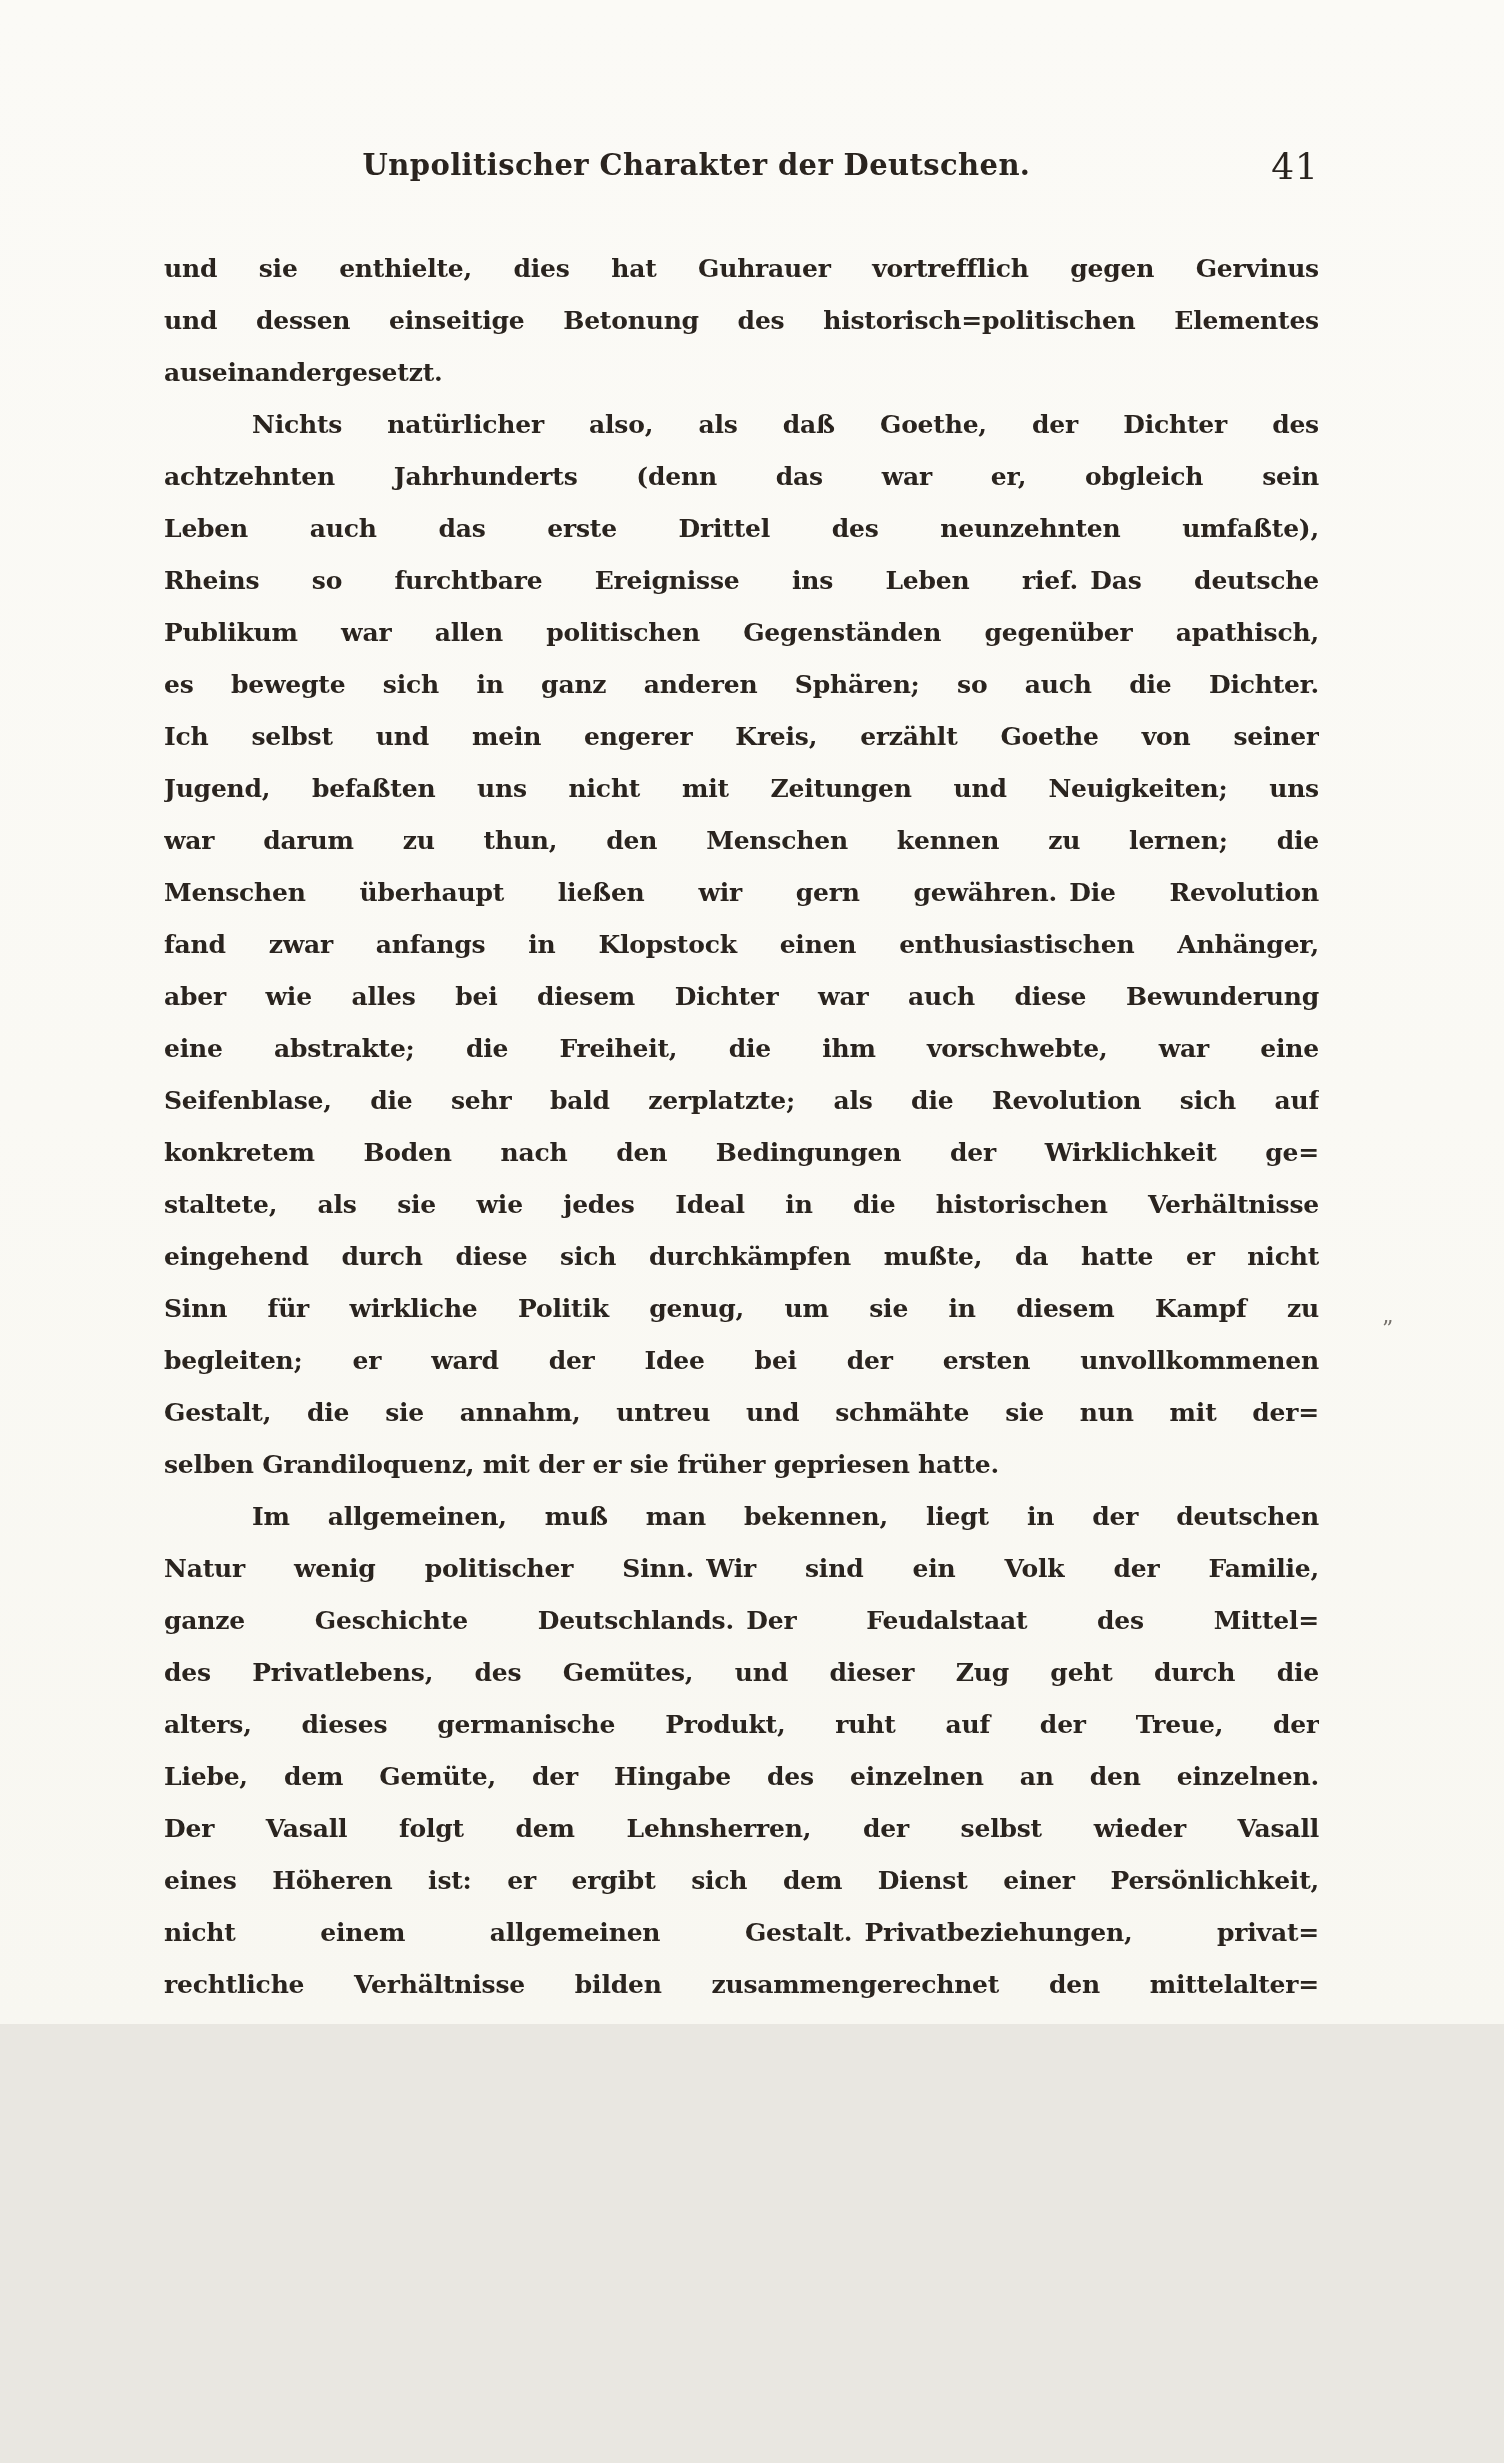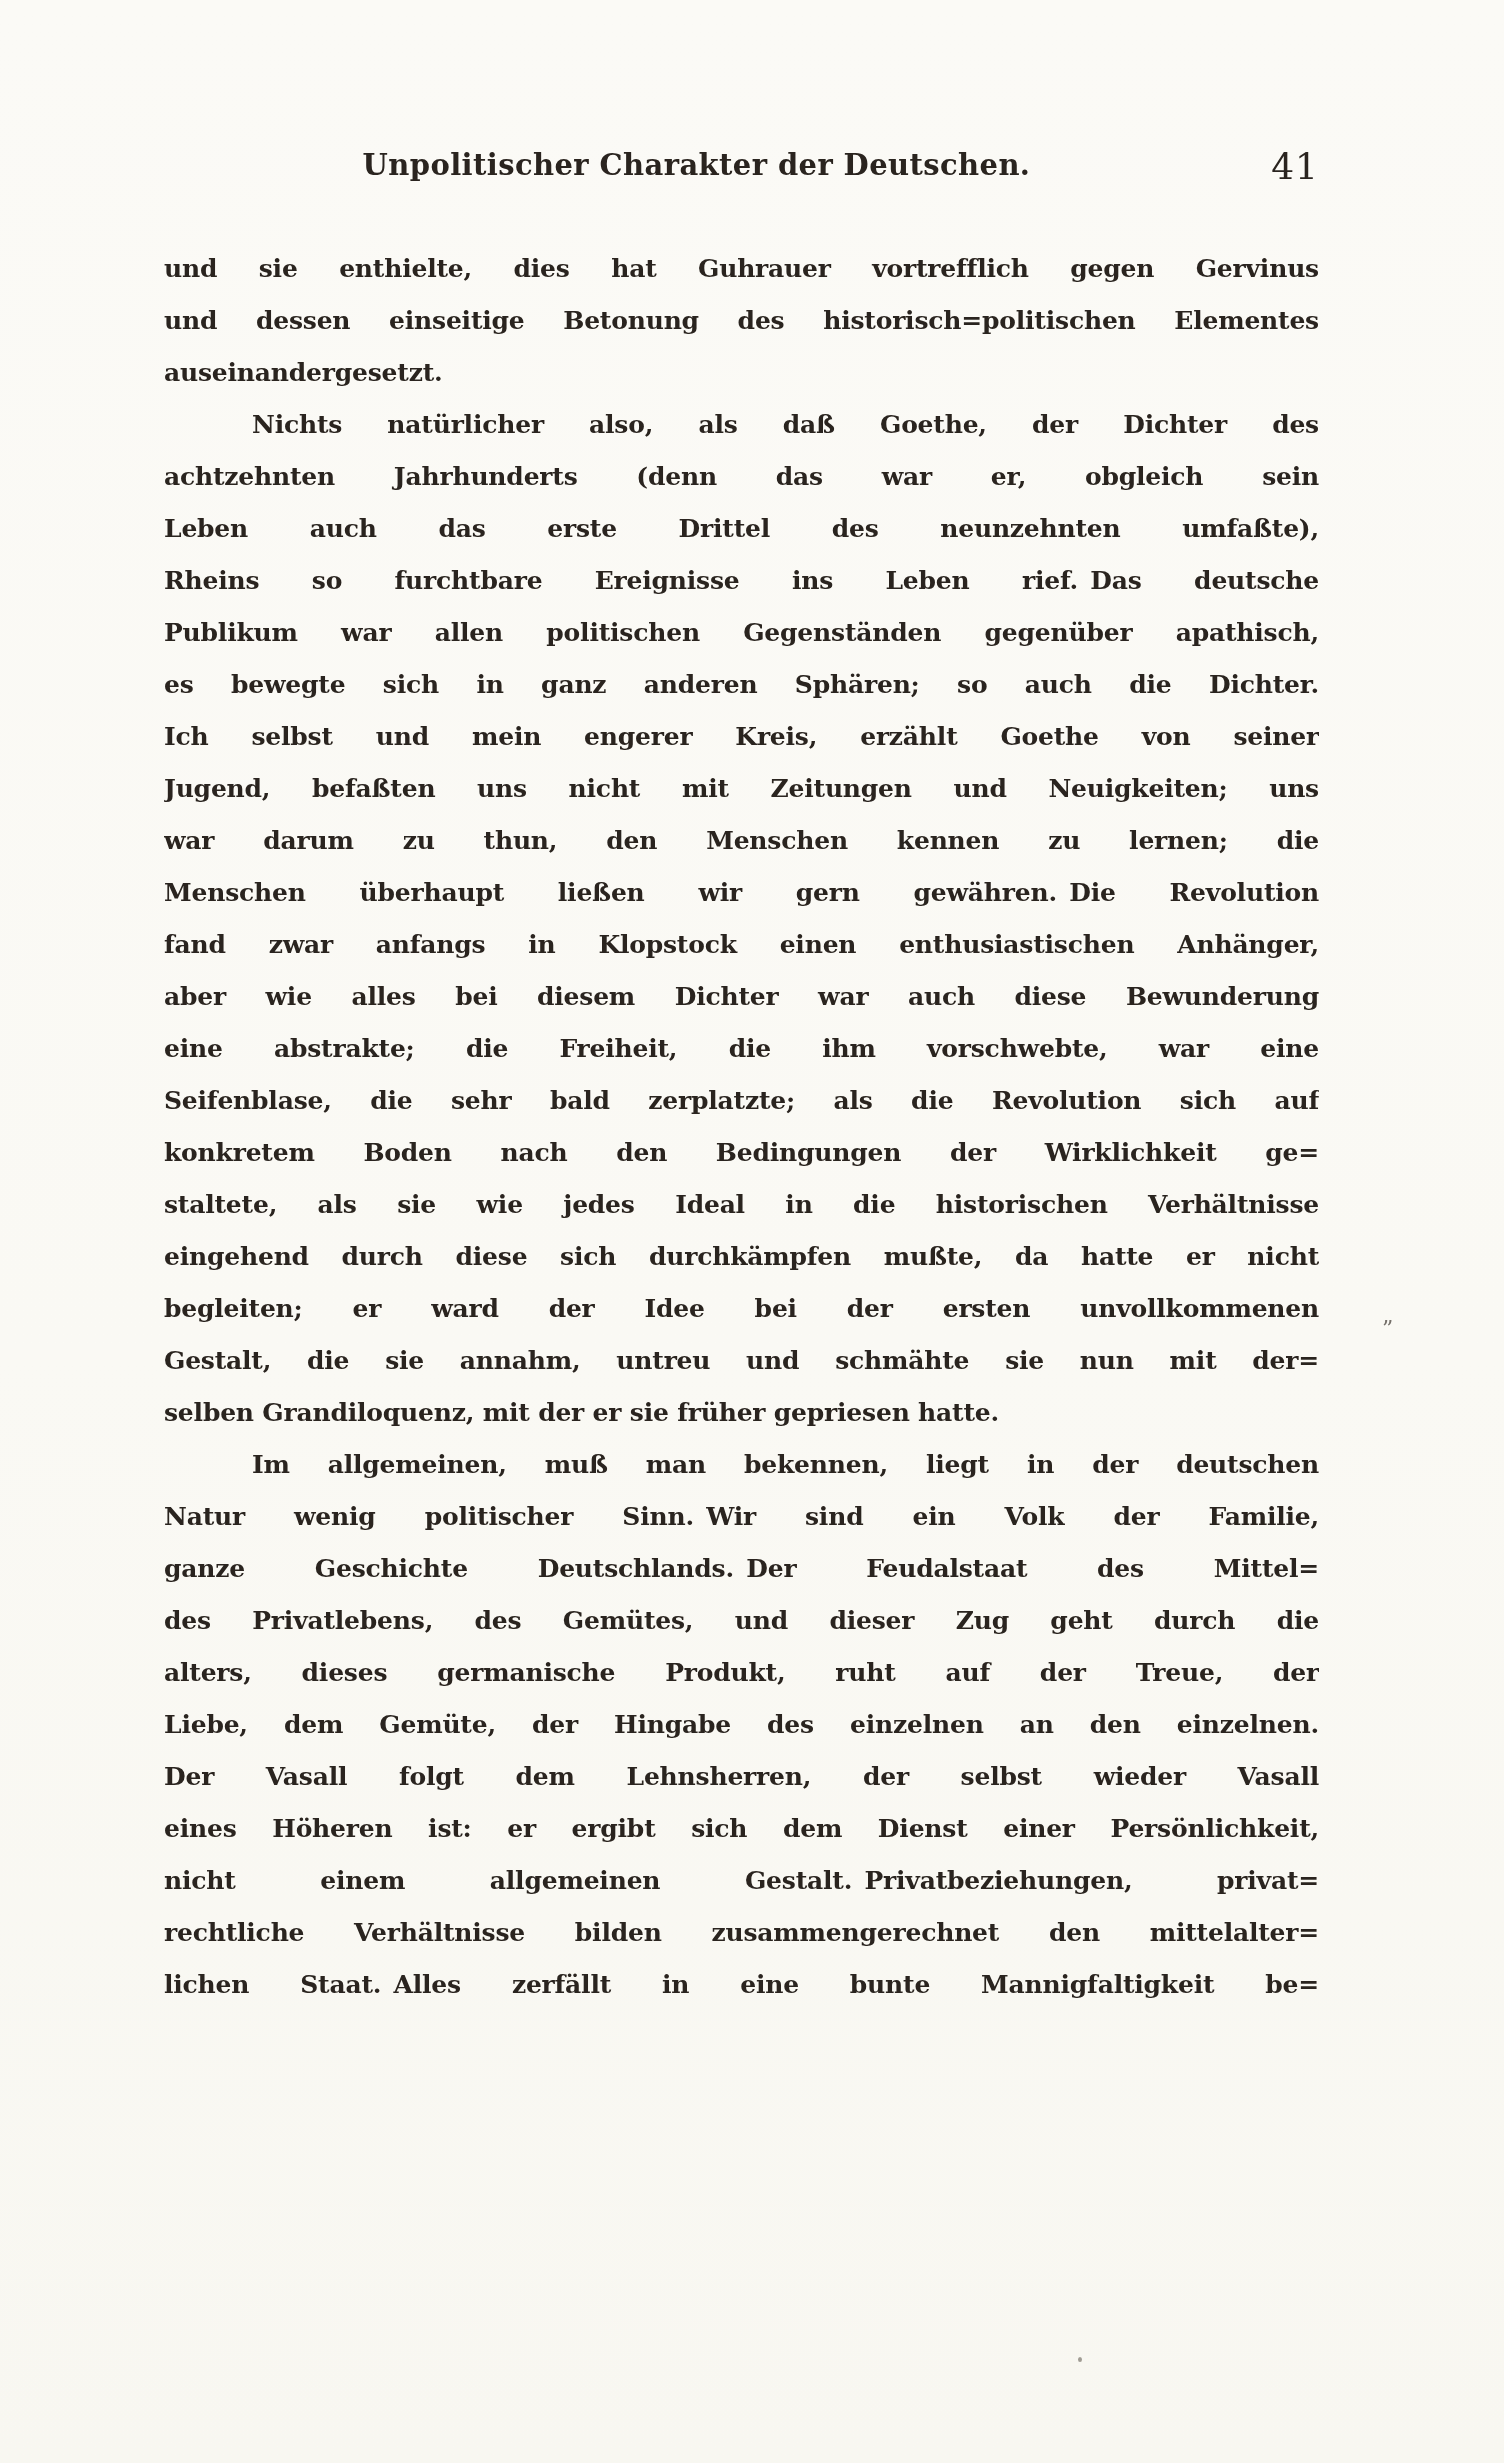--- a/index.html
+++ b/index.html
@@ -3,21 +3,21 @@
 <meta charset="utf-8">
 <style>
   html, body {
     margin: 0;
     padding: 0;
     background: #e9e7e1;
   }
   .page {
     position: relative;
     width: 1504px;
-    height: 2463px;
+    height: 2024px;
     margin: 0 auto;
     background: linear-gradient(180deg, #fbfaf6 0%, #faf9f4 55%, #f8f7f1 100%);
     color: #2a241f;
     font-family: "DejaVu Serif", "Liberation Serif", serif;
     overflow: hidden;
   }
   .header {
     position: absolute;
     top: 148px;
     left: 164px;
@@ -109,20 +109,21 @@
       <div class="line">Jugend, befaßten uns nicht mit Zeitungen und Neuigkeiten; uns</div>
       <div class="line">war darum zu thun, den Menschen kennen zu lernen; die</div>
       <div class="line">Menschen überhaupt ließen wir gern gewähren. Die Revolution</div>
       <div class="line">fand zwar anfangs in Klopstock einen enthusiastischen Anhänger,</div>
       <div class="line">aber wie alles bei diesem Dichter war auch diese Bewunderung</div>
       <div class="line">eine abstrakte; die Freiheit, die ihm vorschwebte, war eine</div>
       <div class="line">Seifenblase, die sehr bald zerplatzte; als die Revolution sich auf</div>
       <div class="line">konkretem Boden nach den Bedingungen der Wirklichkeit ge=</div>
       <div class="line">staltete, als sie wie jedes Ideal in die historischen Verhältnisse</div>
       <div class="line">eingehend durch diese sich durchkämpfen mußte, da hatte er nicht</div>
+      <div class="line">Sinn für wirkliche Politik genug, um sie in diesem Kampf zu</div>
       <div class="line">begleiten; er ward der Idee bei der ersten unvollkommenen</div>
       <div class="line">Gestalt, die sie annahm, untreu und schmähte sie nun mit der=</div>
       <div class="line para-end">selben Grandiloquenz, mit der er sie früher gepriesen hatte.</div>
       <div class="line indent">Im allgemeinen, muß man bekennen, liegt in der deutschen</div>
       <div class="line">Natur wenig politischer Sinn. Wir sind ein Volk der Familie,</div>
       <div class="line">ganze Geschichte Deutschlands. Der Feudalstaat des Mittel=</div>
       <div class="line">des Privatlebens, des Gemütes, und dieser Zug geht durch die</div>
       <div class="line">alters, dieses germanische Produkt, ruht auf der Treue, der</div>
       <div class="line">Liebe, dem Gemüte, der Hingabe des einzelnen an den einzelnen.</div>
       <div class="line">Der Vasall folgt dem Lehnsherren, der selbst wieder Vasall</div>

